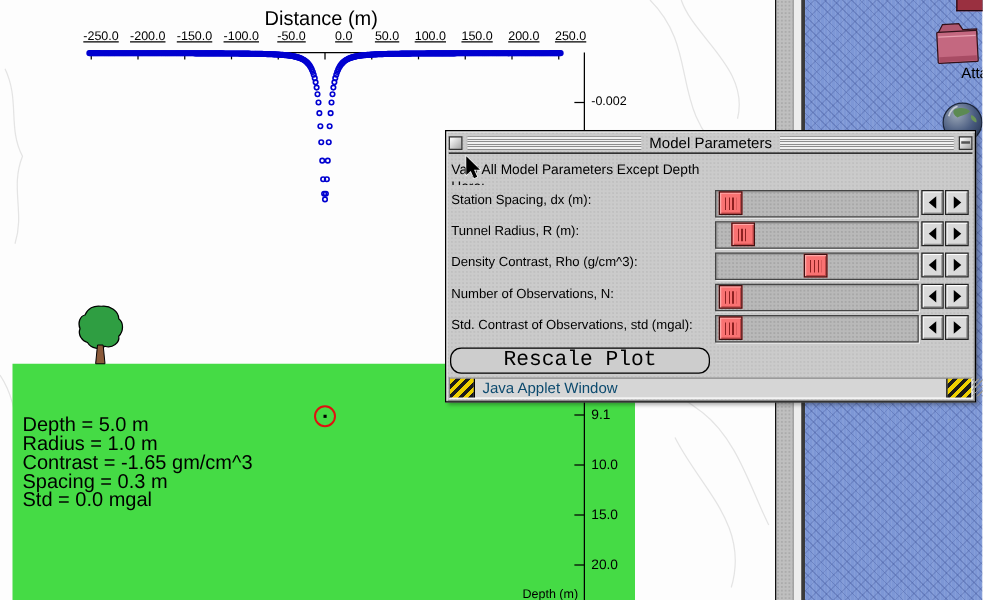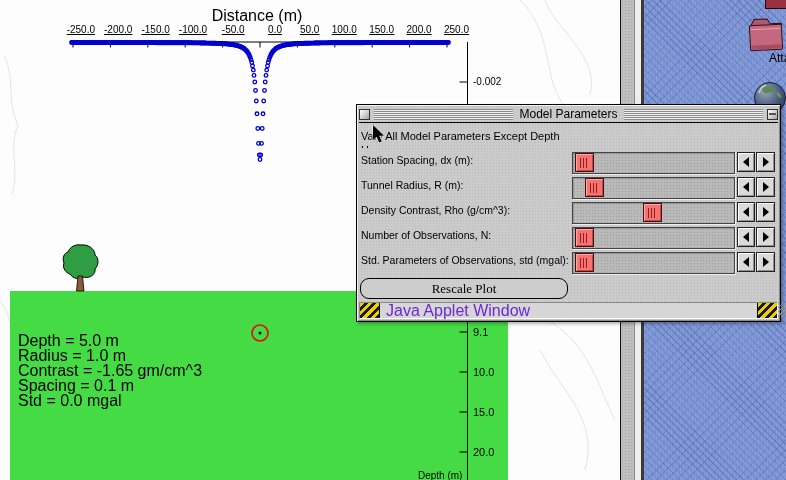--- a/index.html
+++ b/index.html
@@ -62,29 +62,29 @@
   .sthumb::after{content:"";margin:auto;width:9px;height:10px;
      background:repeating-linear-gradient(90deg,#8E2020 0 1px,transparent 1px 3px);}
   .sbtn{position:absolute;top:0;height:20px;border:1px solid #222;box-sizing:border-box;background:#DADADA;
      box-shadow:inset 1px 1px 0 #FFF, inset -1px -1px 0 #909090;display:flex;}
   .sbl{left:380px;width:18px;} .sbr{left:399px;width:19px;}
   .tri-l{margin:auto;width:0;height:0;border-right:6px solid #000;
      border-top:5px solid transparent;border-bottom:5px solid transparent;}
   .tri-r{margin:auto;width:0;height:0;border-left:6px solid #000;
      border-top:5px solid transparent;border-bottom:5px solid transparent;}
   .rescale{position:absolute;left:3px;top:173px;width:208px;height:21px;border:1px solid #000;
-     border-radius:9px;background:#CDCDCD;font-size:13px;font-family:Liberation Serif, serif;
+     border-radius:9px;background:#CDCDCD;font-size:17px;font-family:Liberation Mono, monospace;
      color:#000;text-align:center;padding:0;}
   .statusbar{position:absolute;left:2px;top:197px;width:419px;height:17px;box-sizing:border-box;
      border:1px solid #888;border-bottom-color:#FFF;border-right-color:#FFF;background:#D6D6D6;
      display:flex;align-items:stretch;}
   .warnsq{width:19px;flex:0 0 auto;border-right:1px solid #000;
      background:repeating-linear-gradient(135deg,#EED000 0 3px,#1A1A1A 3px 6px);}
   .warnsq.right{margin-left:auto;border-right:none;border-left:1px solid #000;}
-  .stext{font-size:16px;color:#6d28d9;padding-left:6px;line-height:15px;white-space:nowrap;}
+  .stext{font-size:12px;color:#0c4a6e;padding-left:6px;line-height:15px;white-space:nowrap;}
   .grip{position:absolute;left:421px;top:198px;width:10px;height:14px;
      background:repeating-linear-gradient(135deg,#909090 0 1px,transparent 1px 3px);}
   
   .sliver{position:absolute;left:765px;top:0;width:20px;height:8px;background:#9A3040;
      border:1px solid #200810;border-top:none;z-index:2;}
   #folder-svg{position:absolute;left:744px;top:12px;z-index:2;}
   .flabel{position:absolute;left:737px;top:51px;font-size:12px;color:#000;z-index:2;white-space:nowrap;margin-left:32px;}
   #globe-svg{position:absolute;left:753px;top:80px;z-index:2;}
   
   #cursor-svg{position:absolute;left:372px;top:124px;z-index:20;pointer-events:none;}
@@ -689,21 +689,21 @@
     <div class="dtick" style="top: 325.5px;">9.1</div>
     <div class="dtick" style="top: 365.5px;">10.0</div>
     <div class="dtick" style="top: 405.5px;">15.0</div>
     <div class="dtick" style="top: 445.5px;">20.0</div>
   </div>
 <div class="depth-title">Depth (m)</div>
 <div class="ground-info">
     <div class="gline">Depth = 5.0 m</div>
     <div class="gline">Radius = 1.0 m</div>
     <div class="gline">Contrast = -1.65 gm/cm^3</div>
-    <div class="gline">Spacing = 0.1 m</div>
+    <div class="gline">Spacing = 0.3 m</div>
     <div class="gline">Std = 0.0 mgal</div>
   </div>
 
 <div class="mp-window">
   <div class="titlebar">
     <div class="closebox"></div>
     <div class="stripes"></div>
     <div class="wtitle">Model Parameters</div>
     <div class="stripes"></div>
     <div class="collapsebox"></div>
@@ -753,21 +753,21 @@
           <div class="sthumb" style="left: 2px;"></div>
         </div>
         <div class="sbtn sbl">
           <span class="tri-l"></span>
         </div>
         <div class="sbtn sbr">
           <span class="tri-r"></span>
         </div>
       </div>
       <div class="srow" style="top: 147px;">
-        <div class="slabel">Std. Parameters of Observations, std (mgal):</div>
+        <div class="slabel">Std. Contrast of Observations, std (mgal):</div>
         <div class="strack">
           <div class="sthumb" style="left: 2px;"></div>
         </div>
         <div class="sbtn sbl">
           <span class="tri-l"></span>
         </div>
         <div class="sbtn sbr">
           <span class="tri-r"></span>
         </div>
       </div>

